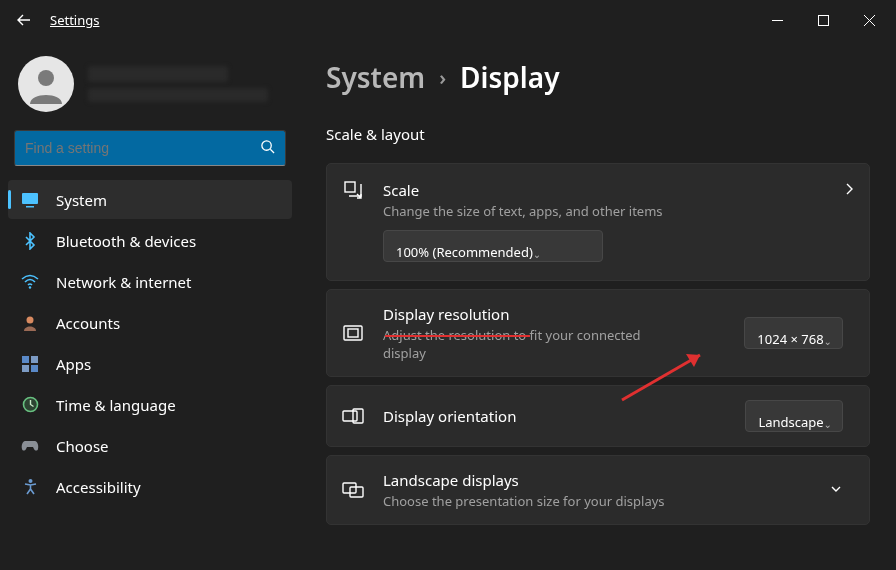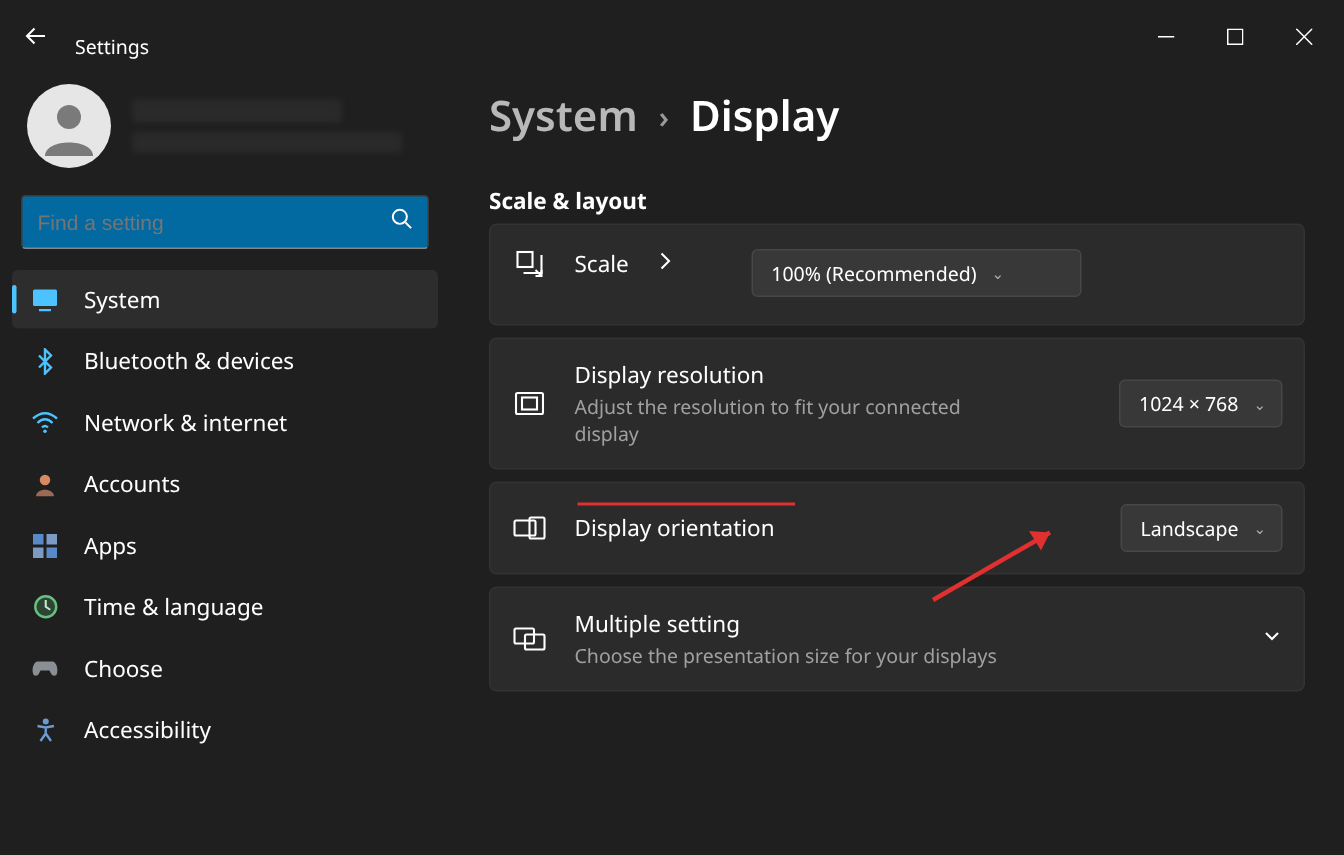--- a/index.html
+++ b/index.html
@@ -9,23 +9,24 @@
     color: #ffffff;
     font-family: "Segoe UI", system-ui, sans-serif;
     font-size: 14px;
     position: relative;
   }
 
   
   .titlebar {
     height: 40px;
     display: flex;
-    align-items: flex-end;
+    align-items: center;
     padding: 0 4px 0 8px;
     background: #1f1f1f;
+    text-decoration: underline;
   }
   .titlebar .back {
     width: 32px; height: 32px;
     display:flex;align-items:center;justify-content:center;
     color:#6b6b6b;
   }
   .titlebar .title { margin-left: 10px; font-size: 13px; }
   .titlebar .spacer { flex: 1; }
   .win-btn {
     width: 46px; height: 32px;
@@ -98,51 +99,51 @@
     flex:1; padding: 18px 26px 0 26px; overflow-y:auto;
   }
   .breadcrumb {
     display:flex; align-items:center; gap: 14px;
     font-size: 28px; font-weight: 600;
     margin-bottom: 28px;
   }
   .breadcrumb .dim { color:#b8b8b8; }
   .breadcrumb .chev { color:#9a9a9a; font-size:20px; }
 
-  .section-head { font-size:15px; font-weight:700; margin-bottom:5px; }
+  .section-head { font-size:15px; font-weight:400; margin-bottom:19px; }
 
   .card {
     background:#2b2b2b;
     border:1px solid #333;
     border-radius:5px;
     margin-bottom:8px;
-    padding: 14px 14px 14px 14px;
+    padding: 14px 26px 14px 14px;
     display:flex; align-items:center; gap:18px;
   }
   .card.expandable { cursor:pointer; }
   .card .lead-icon { width:24px; display:flex;justify-content:center; color:#e0e0e0; }
   .card .body { flex:1; }
   .card .body .ttl { font-size:15px; }
   .card .body .sub { font-size:13px; color:#a0a0a0; margin-top:2px; max-width: 340px;}
   .card .tail { display:flex; align-items:center; gap:10px; }
   .chevron-right, .chevron-down { color:#cfcfcf; }
 
   .dropdown {
     background:#383838;
     border:1px solid #474747;
     border-radius:4px;
     height:32px;
     padding:0 10px 0 12px;
-    display:flex; align-items:center; gap:10px;
+    display:flex; align-items:flex-end; 
     font-size:13px;
     color:#fff;
   }
   .dropdown .dd-chev { color:#b0b0b0; font-size:10px; }
 
-  .scale-card { flex-direction:row; align-items:stretch; gap:10px; padding:16px 14px 18px 14px;}
+  .scale-card { flex-direction:column; align-items:stretch; gap:10px; padding:16px 14px 18px 14px;}
   .scale-top { display:flex; align-items:flex-start; gap:18px; }
   .scale-top .body { flex:1; }
   .scale-dd-row { padding-left:42px; }
 
   
   .anno-underline { position:absolute; border-bottom:2px solid #e03030; }
   .anno-arrow { position:absolute; pointer-events:none; }
   .anno-arrow line { stroke:#e03030; stroke-width:3; }
   .anno-arrow polygon { fill:#e03030; }
 
@@ -305,20 +306,21 @@
       <div class="scale-top">
         <div class="lead-icon">
           <svg width="20" height="20" viewBox="0 0 20 20">
               <rect x="2" y="2" width="10" height="10" class="ico"></rect>
               <path d="M6 16 H18 V4" class="ico"></path>
               <path d="M14 14 L18 18 M18 14 V18 H14" class="ico"></path>
             </svg>
         </div>
         <div class="body">
           <div class="ttl">Scale</div>
+          <div class="sub">Change the size of text, apps, and other items</div>
         </div>
         <div class="tail">
           <span class="chevron-right">
             <svg width="12" height="12" viewBox="0 0 12 12">
                 <path d="M4 1 L9 6 L4 11" class="ico"></path>
               </svg>
           </span>
         </div>
       </div>
       <div class="scale-dd-row">
@@ -367,21 +369,21 @@
     </div>
 
     <div class="card expandable">
       <div class="lead-icon">
         <svg width="22" height="16" viewBox="0 0 22 16">
             <rect x="1" y="1" width="13" height="10" rx="1" class="ico"></rect>
             <rect x="8" y="5" width="13" height="10" rx="1" class="ico" fill="#2b2b2b"></rect>
           </svg>
       </div>
       <div class="body">
-        <div class="ttl">Multiple setting</div>
+        <div class="ttl">Landscape displays</div>
         <div class="sub" style="max-width:400px">Choose the presentation size for your displays</div>
       </div>
       <div class="tail">
         <span class="chevron-down">
           <svg width="14" height="14" viewBox="0 0 14 14">
               <path d="M3 5 L7 9 L11 5" class="ico"></path>
             </svg>
         </span>
       </div>
     </div>

